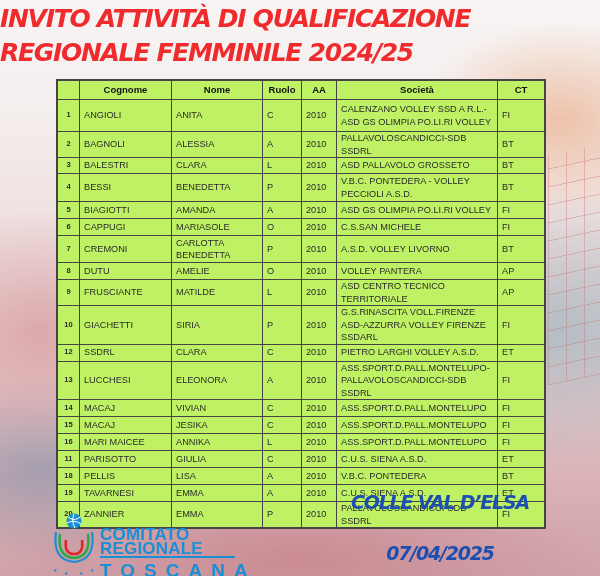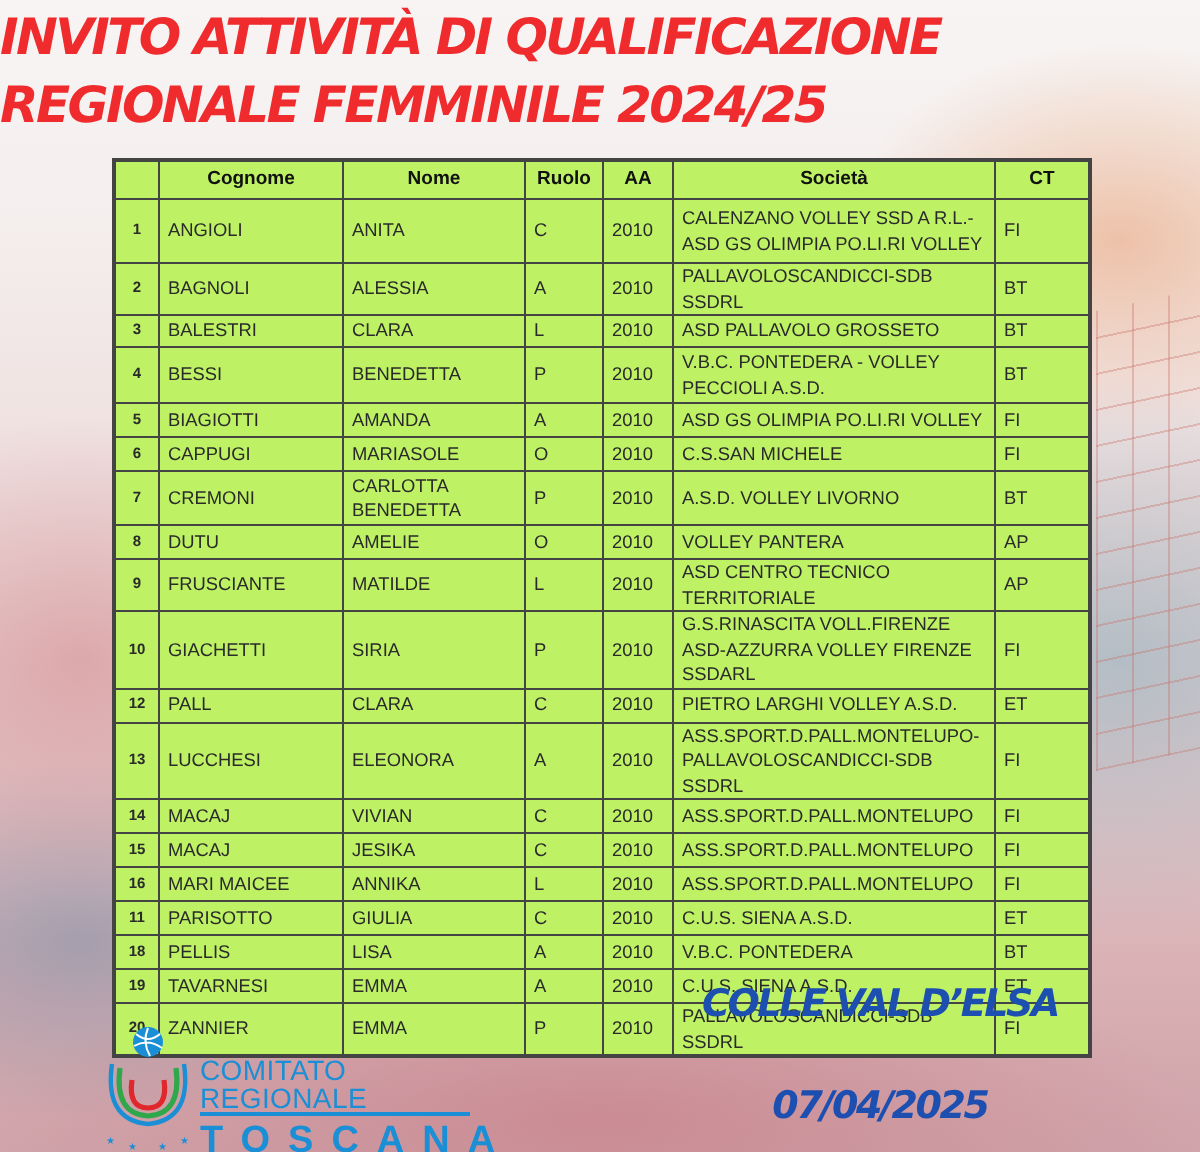--- a/index.html
+++ b/index.html
@@ -52,21 +52,21 @@
   .c-ct  { width: 47px; }
 
   .logo {
     position: absolute; left: 44px; top: 512px; width: 60px; height: 64px;
   }
   .comitato {
     position: absolute; left: 100px; top: 528px; width: 135px;
     color: #1a8fd6;
   }
   .comitato .rule { height: 1.5px; background: #1a8fd6; margin-bottom: 2px; }
-  .comitato .line1 { font-size: 14px; font-weight: normal; letter-spacing: 0.2px; line-height: 14px; }
+  .comitato .line1 { font-size: 17px; font-weight: bold; letter-spacing: 0.2px; line-height: 14px; }
   .comitato .line2 { font-size: 19px; font-weight: bold; letter-spacing: 9px; line-height: 22px; margin-top: 2px; }
 
   .place {
     position: absolute; left: 310px; width: 260px; text-align: center;
     color: #1d4fb0; font-weight: 900; font-style: italic;
     font-family: "DejaVu Sans", sans-serif; letter-spacing: -1.2px;
     font-size: 19px; line-height: 24px;
   }
   .place.l1 { top: 490px; }
   .place.l2 { top: 541px; }
@@ -186,21 +186,21 @@
         <td class="num">10</td>
         <td>GIACHETTI</td>
         <td>SIRIA</td>
         <td>P</td>
         <td class="aa">2010</td>
         <td>G.S.RINASCITA VOLL.FIRENZE ASD-AZZURRA VOLLEY FIRENZE SSDARL</td>
         <td>FI</td>
       </tr>
       <tr style="height: 17px;">
         <td class="num">12</td>
-        <td>PALL</td>
+        <td>SSDRL</td>
         <td>CLARA</td>
         <td>C</td>
         <td class="aa">2010</td>
         <td>PIETRO LARGHI VOLLEY A.S.D.</td>
         <td>ET</td>
       </tr>
       <tr style="height: 26px;">
         <td class="num">13</td>
         <td>LUCCHESI</td>
         <td>ELEONORA</td>

